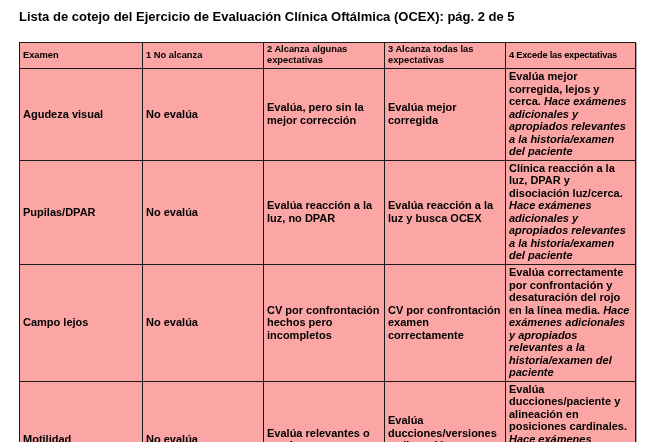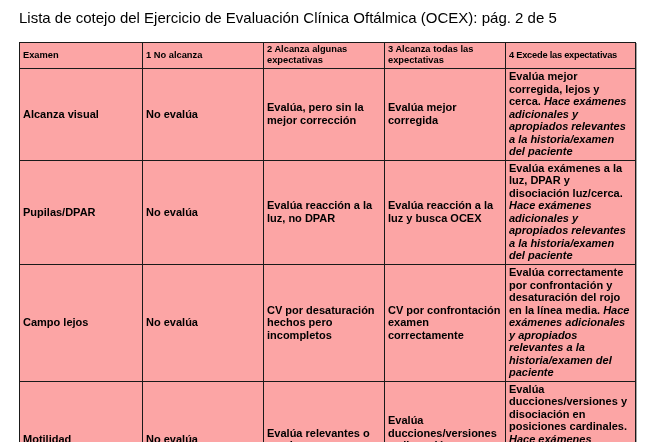--- a/index.html
+++ b/index.html
@@ -13,22 +13,22 @@
     height: 442px;
     background: #ffffff;
     font-family: "Liberation Sans", sans-serif;
     color: #000000;
     overflow: hidden;
   }
   .doc-title {
     position: absolute;
     left: 19px;
     top: 9px;
-    font-size: 15px;
-    font-weight: normal;
+    font-size: 13px;
+    font-weight: bold;
     color: #000000;
     white-space: nowrap;
   }
   table.rubric {
     position: absolute;
     left: 19px;
     top: 42px;
     width: 616px;
     border-collapse: collapse;
     table-layout: fixed;
@@ -81,43 +81,43 @@
       <tr class="r-head">
         <th class="h-examen">Examen</th>
         <th class="h-center">1 No alcanza</th>
         <th class="h-center">2 Alcanza algunas expectativas</th>
         <th class="h-center">3 Alcanza todas las expectativas</th>
         <th class="h-excede">4 Excede las expectativas</th>
       </tr>
     </thead>
     <tbody>
       <tr class="r-1">
-        <td>Alcanza visual</td>
+        <td>Agudeza visual</td>
         <td>No evalúa</td>
         <td>Evalúa, pero sin la mejor corrección</td>
         <td>Evalúa mejor corregida</td>
         <td class="c-excede"><span>Evalúa mejor corregida, lejos y cerca. </span><span class="italic">Hace exámenes adicionales y apropiados relevantes a la historia/examen del paciente</span></td>
       </tr>
       <tr class="r-2">
         <td>Pupilas/DPAR</td>
         <td>No evalúa</td>
         <td>Evalúa reacción a la luz, no DPAR</td>
         <td>Evalúa reacción a la luz y busca OCEX</td>
-        <td class="c-excede"><span>Evalúa exámenes a la luz, DPAR y disociación luz/cerca. </span><span class="italic">Hace exámenes adicionales y apropiados relevantes a la historia/examen del paciente</span></td>
+        <td class="c-excede"><span>Clínica reacción a la luz, DPAR y disociación luz/cerca. </span><span class="italic">Hace exámenes adicionales y apropiados relevantes a la historia/examen del paciente</span></td>
       </tr>
       <tr class="r-3">
         <td>Campo lejos</td>
         <td>No evalúa</td>
-        <td>CV por desaturación hechos pero incompletos</td>
+        <td>CV por confrontación hechos pero incompletos</td>
         <td>CV por confrontación examen correctamente</td>
         <td class="c-excede"><span>Evalúa correctamente por confrontación y desaturación del rojo en la línea media. </span><span class="italic">Hace exámenes adicionales y apropiados relevantes a la historia/examen del paciente</span></td>
       </tr>
       <tr class="r-4">
         <td>Motilidad</td>
         <td>No evalúa</td>
         <td>Evalúa relevantes o versiones</td>
         <td>Evalúa ducciones/versiones y alineación en posición primaria</td>
-        <td class="c-excede"><span>Evalúa ducciones/versiones y disociación en posiciones cardinales. </span><span class="italic">Hace exámenes adicionales y apropiados relevantes a la historia/examen del paciente</span></td>
+        <td class="c-excede"><span>Evalúa ducciones/paciente y alineación en posiciones cardinales. </span><span class="italic">Hace exámenes adicionales y apropiados relevantes a la historia/examen del paciente</span></td>
       </tr>
     </tbody>
   </table>
 
 </div>
 
 </body></html>

